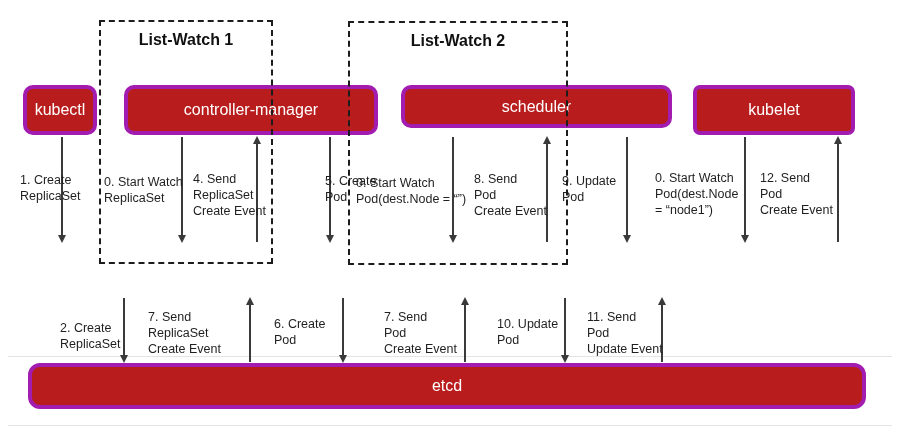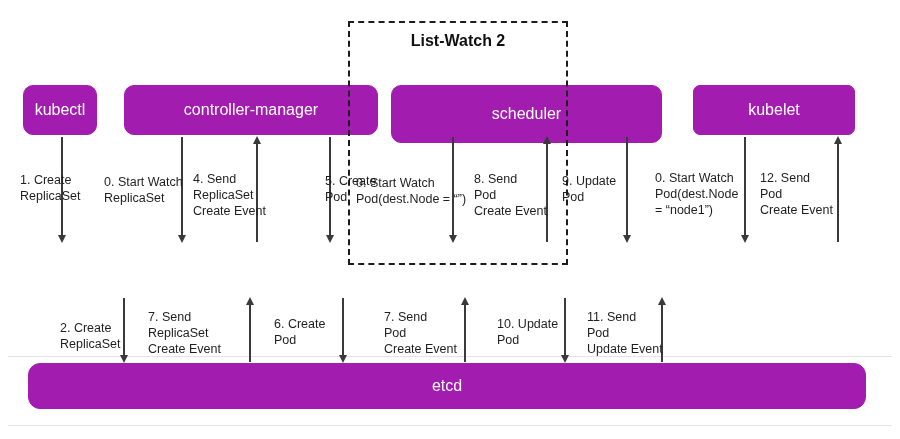--- a/index.html
+++ b/index.html
@@ -1,21 +1,21 @@
 <!DOCTYPE html>
 <html><head>
 <meta charset="utf-8">
 <style>
   html,body { margin:0; padding:0; background:#ffffff; }
   #stage {
     position:relative; width:900px; height:439px; background:#ffffff;
     font-family:"Liberation Sans", sans-serif; overflow:hidden;
   }
   .blue-box {
-    position:absolute; background:#a21caf; border:1px solid #a21caf;
+    position:absolute; background:#b91c1c; border:4px solid #a21caf;
     border-radius:10px; color:#ffffff; display:flex; align-items:center;
     justify-content:center; font-size:16px; box-sizing:border-box;
   }
   .bar { border-radius:12px; }
   .dash-group {
     position:absolute; border:2.5px dashed #1c1c1c; background:transparent;
     box-sizing:border-box; z-index:6;
   }
   .dash-title {
     position:absolute; top:9px; left:0; width:100%; text-align:center;
@@ -51,33 +51,36 @@
   <div class="faint-line" style="top:425px;"></div>
 
   <div class="blue-box" style="left:23px; top:85px; width:74px; height:50px;">
     <span>kubectl</span>
   </div>
 
   <div class="blue-box" style="left:124px; top:85px; width:254px; height:50px;">
     <span>controller-manager</span>
   </div>
 
-  <div class="blue-box" style="left:391px; top:85px; width:271px; height:58px;">
+  <div class="blue-box" style="left:401px; top:85px; width:271px; height:43px;">
     <span>scheduler</span>
   </div>
 
   <div class="blue-box" style="left:693px; top:85px; width:162px; height:50px;border-radius:7px;">
     <span>kubelet</span>
   </div>
 
 
   <div class="blue-box bar" style="left:28px; top:363px; width:838px; height:46px;">
     <span>etcd</span>
   </div>
 
+  <div class="dash-group" style="left:99px; top:20px; width:174px; height:244px;">
+    <div class="dash-title">List-Watch 1</div>
+  </div>
 
   <div class="dash-group" style="left:348px; top:21px; width:220px; height:244px;">
     <div class="dash-title">List-Watch 2</div>
   </div>
 
 
   <div id="top-flows">
       <div class="arrow down" style="left: 57.5px; top: 137px; height: 105px;">
         <i class="shaft"></i>
         <i class="head"></i>

